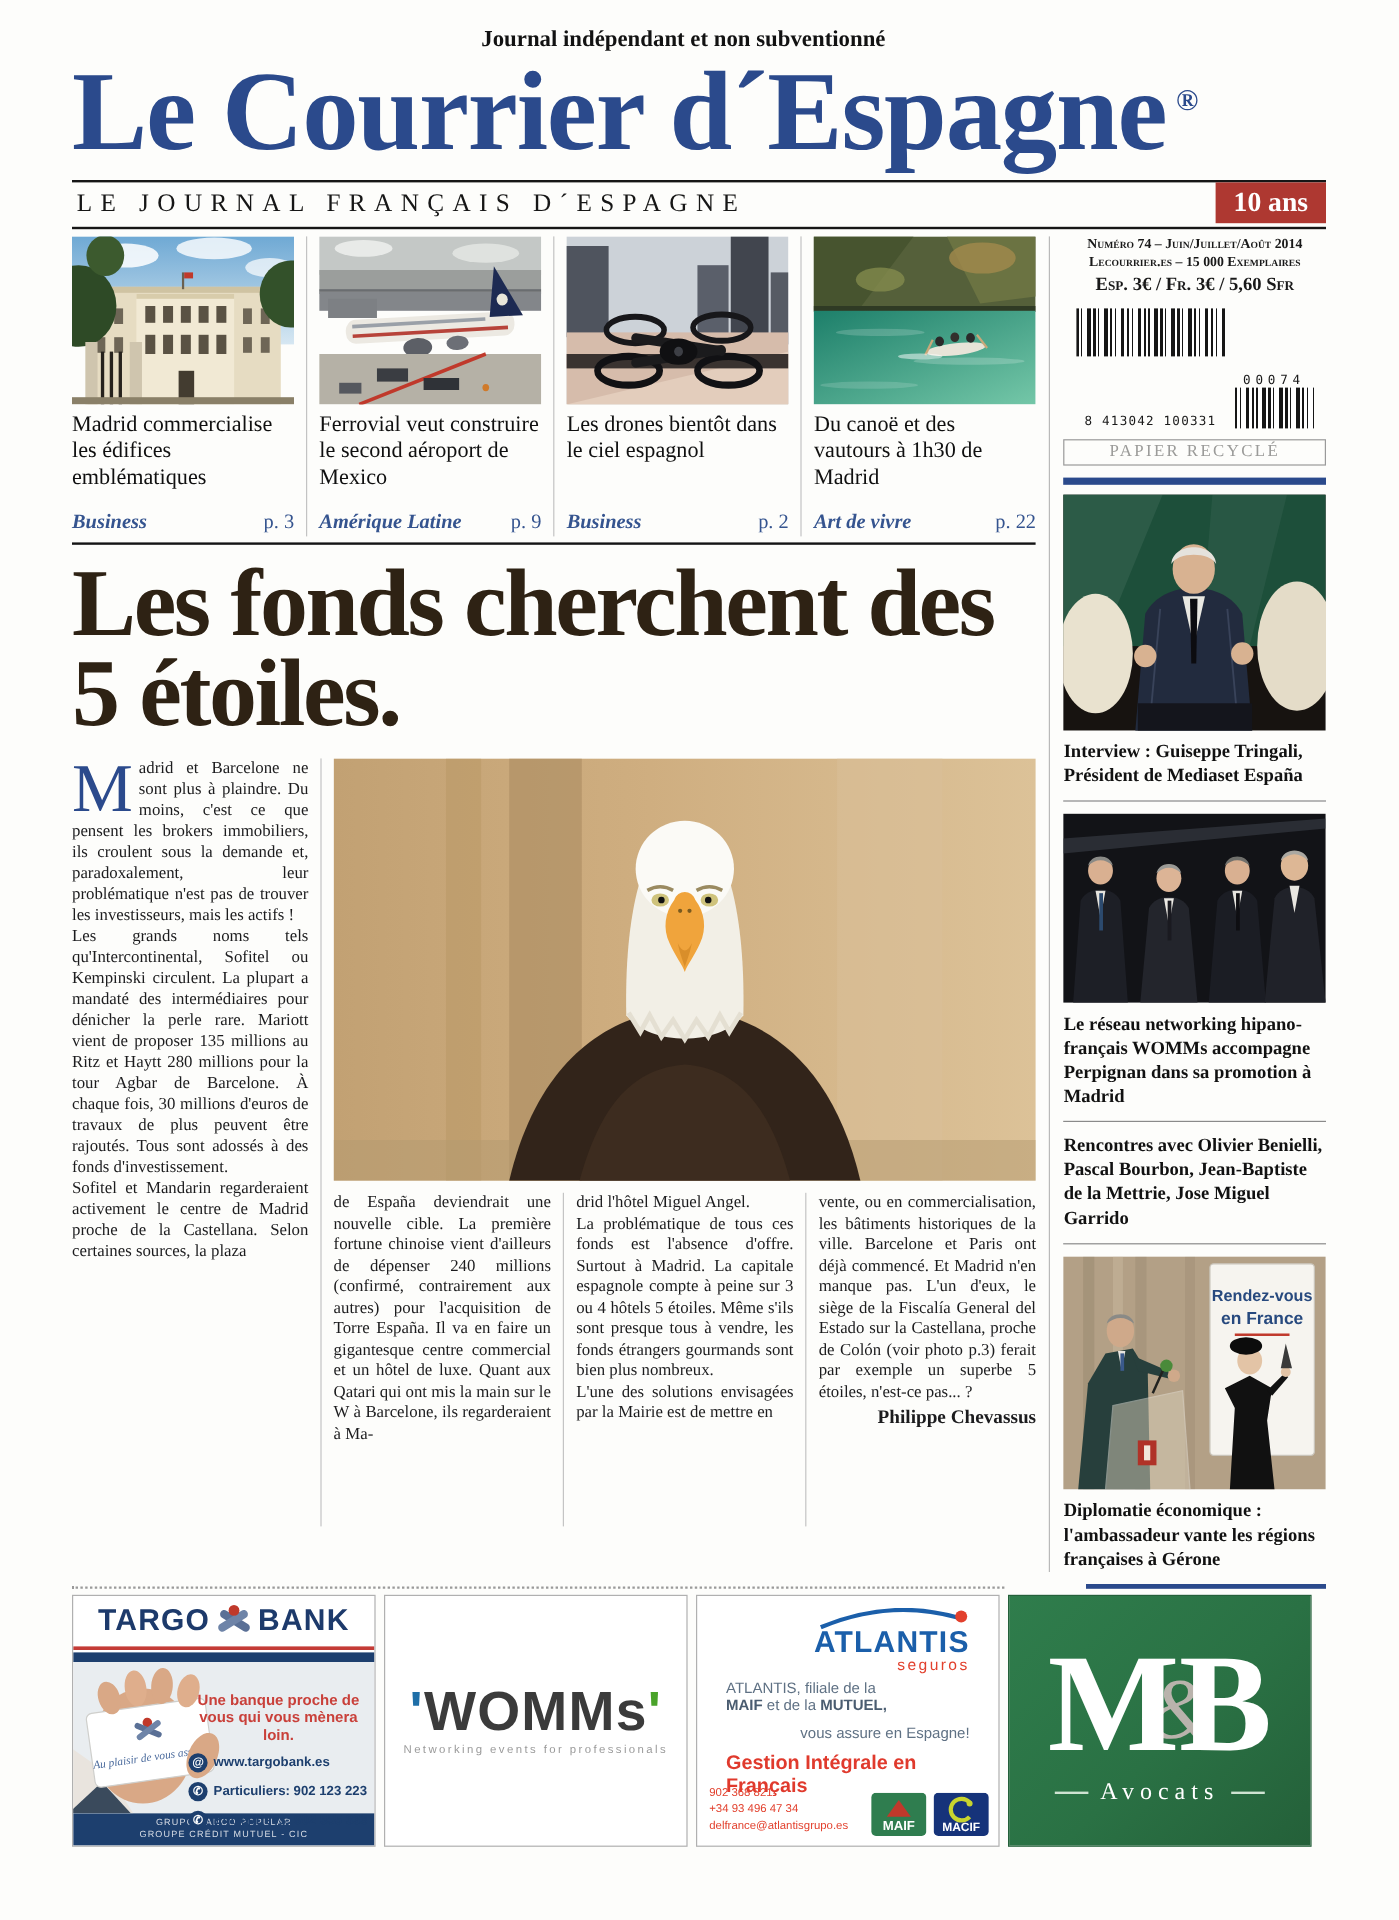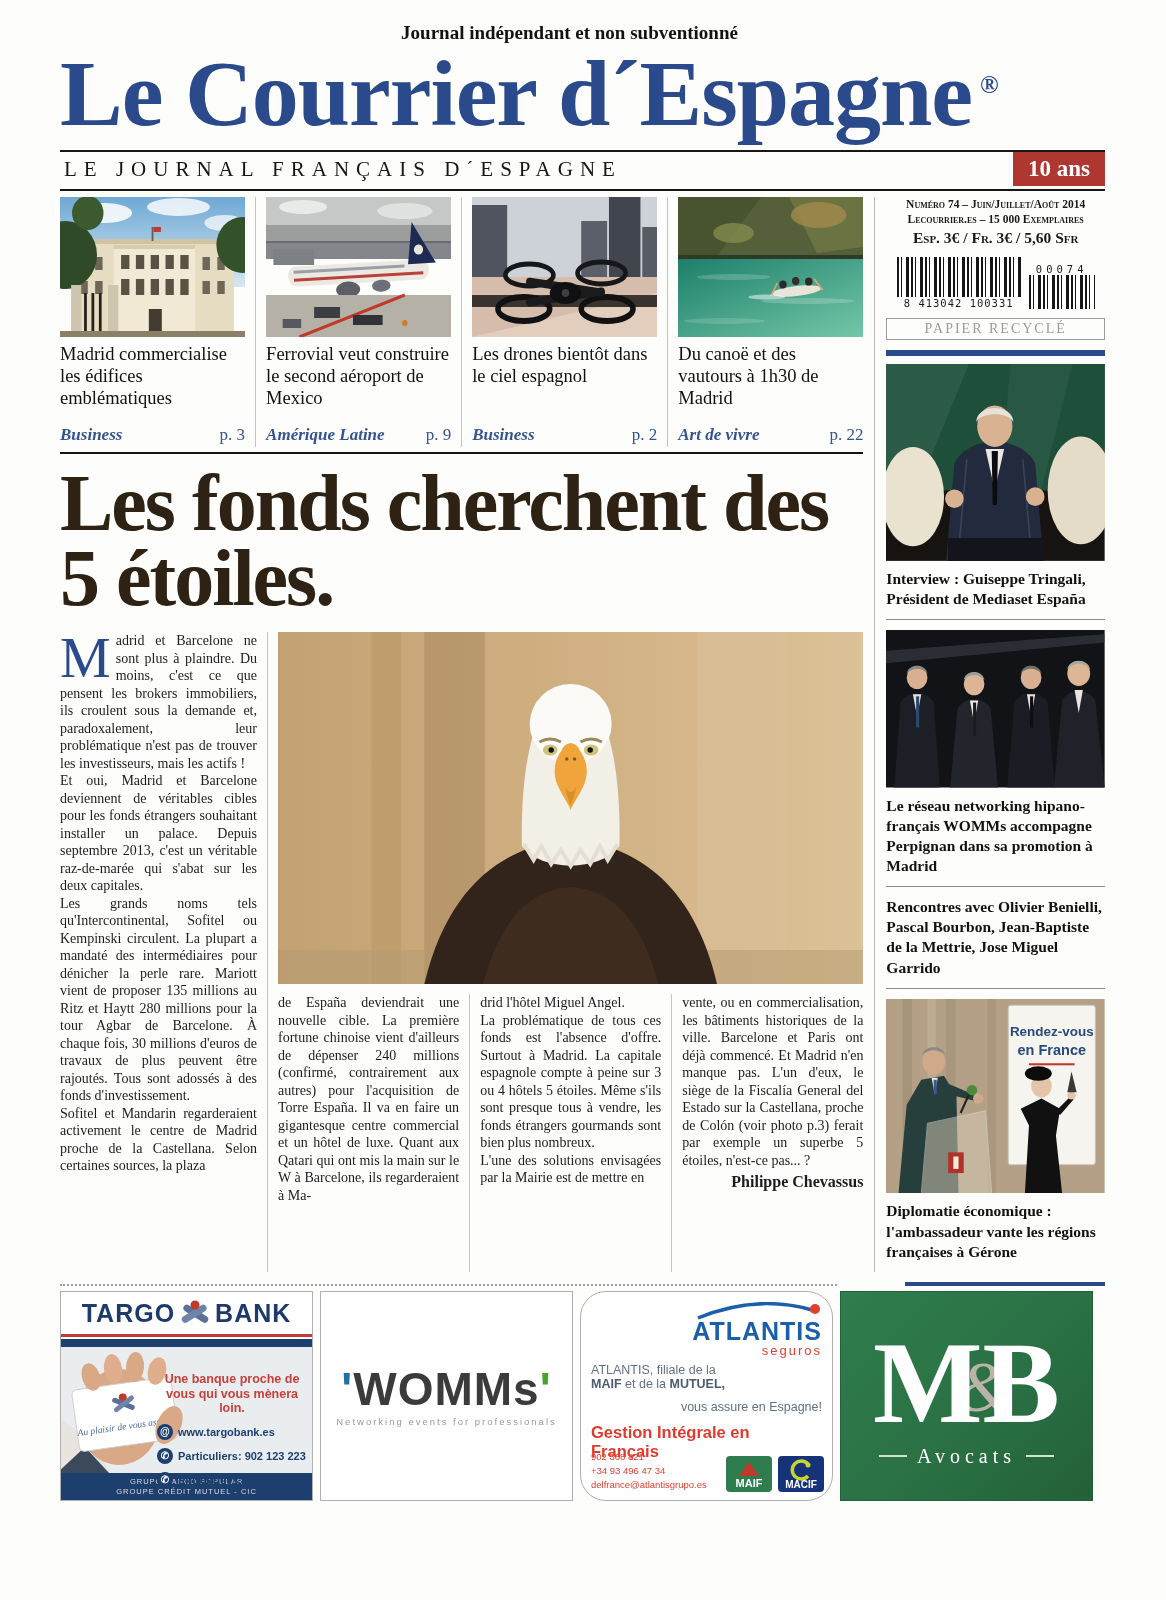--- a/index.html
+++ b/index.html
@@ -60,21 +60,21 @@
 
   
   .issue-info{text-align:center;font-variant:small-caps;font-weight:bold;color:#191919;}
   .issue-l12{font-size:11.5px;line-height:1.3;white-space:nowrap;}
   .issue-l3{font-size:15.5px;margin-top:2px;}
   .barcode-row{display:flex;justify-content:center;align-items:flex-end;gap:8px;margin-top:10px;}
   .bc-main{width:124px;}
   .bc-bars{height:40px;background:repeating-linear-gradient(90deg,#161616 0 2px,#fff 2px 4px,
            #161616 4px 5px,#fff 5px 9px,#161616 9px 12px,#fff 12px 14px);}
   .bc-digits{font-family:"DejaVu Sans Mono",monospace;font-size:10.5px;letter-spacing:1px;
-             text-align:center;color:#1a1a1a;}
+             text-align:center;color:#1a1a1a;margin-top:48px;}
   .bc-addon{width:66px;}
   .bc-addon .bc-bars{height:34px;}
   .bc-addon .bc-digits{letter-spacing:4px;}
   .recycled{border:1px solid #9a9a9a;color:#9b9b99;text-align:center;font-size:14px;
             letter-spacing:2px;margin-top:9px;padding:2px 0;}
   .sb-bluebar{height:6px;background:#2b4a8c;margin-top:10px;}
   .sb-photo{margin-top:8px;}
   .sb-photo svg{display:block;width:100%;}
   .sb-caption{font-weight:bold;font-size:15.5px;line-height:1.3;margin-top:8px;color:#111;}
   .sb-div{height:1px;background:#8a8a8a;margin:10px 0;}
@@ -102,21 +102,21 @@
          font-size:10px;display:flex;align-items:center;justify-content:center;}
   .tg-foot{height:27px;background:#1d3f6e;color:#d8dde6;font-size:7.5px;letter-spacing:1px;
            display:flex;flex-direction:column;align-items:center;justify-content:center;line-height:1.35;}
 
   .ad-womms{display:flex;flex-direction:column;align-items:center;justify-content:center;}
   .wm-logo{font-size:46px;font-weight:bold;color:#3b3b3b;letter-spacing:1px;line-height:1;}
   .wm-q1{color:#1f6fa8;}
   .wm-q2{color:#4aa32a;}
   .wm-tag{font-size:9.5px;letter-spacing:2px;color:#9a9a9a;margin-top:4px;}
 
-  .ad-atl{position:relative;padding:8px 10px;box-sizing:border-box;border-radius:26px;}
+  .ad-atl{position:relative;padding:8px 24px;box-sizing:border-box;}
   .atl-logo{text-align:right;margin-top:2px;}
   .atl-swoosh{display:block;margin-left:auto;}
   .atl-brand{font-size:25px;font-weight:bold;color:#1b5faa;letter-spacing:1px;line-height:0.9;}
   .atl-sub{color:#e2402d;font-size:13px;letter-spacing:2px;}
   .atl-l1{color:#5f7184;font-size:12.5px;margin-top:5px;}
   .atl-l2{color:#5f7184;font-size:12.5px;}
   .atl-l2 b{color:#4a5c70;}
   .atl-l3{color:#5f7184;font-size:12.5px;text-align:right;margin-top:9px;}
   .atl-red{color:#e03a2d;font-weight:bold;font-size:16.5px;margin-top:9px;}
   .atl-contact{position:absolute;left:10px;bottom:9px;color:#e2402d;font-size:9.5px;line-height:1.45;}
@@ -308,21 +308,20 @@
         </div>
       </div>
 
       <div class="main-rule"></div>
 
       <h1 class="headline" style="margin:12px 0 0 0;">Les fonds cherchent des 5 étoiles.</h1>
 
       <div class="article">
         <div class="article-col1">
           <p><span class="dropcap">M</span><span>adrid et Barcelone ne sont plus à plaindre. Du moins, c'est ce que pensent les brokers immobiliers, ils croulent sous la demande et, paradoxalement, leur problématique n'est pas de trouver les investisseurs, mais les actifs !</span></p>
-          <p>Et oui, Madrid et Barcelone deviennent de véritables cibles pour les fonds étrangers souhaitant installer un palace. Depuis septembre 2013, c'est un véritable raz-de-marée qui s'abat sur les deux capitales.</p>
           <p>Les grands noms tels qu'Intercontinental, Sofitel ou Kempinski circulent. La plupart a mandaté des intermédiaires pour dénicher la perle rare. Mariott vient de proposer 135 millions au Ritz et Haytt 280 millions pour la tour Agbar de Barcelone. À chaque fois, 30 millions d'euros de travaux de plus peuvent être rajoutés. Tous sont adossés à des fonds d'investissement.</p>
           <p>Sofitel et Mandarin regarderaient activement le centre de Madrid proche de la Castellana. Selon certaines sources, la plaza</p>
         </div>
         <div class="article-right">
           <div class="eagle">
             <svg viewBox="0 0 600 352" preserveAspectRatio="none">
               <defs>
                 <linearGradient id="gBgE" x1="0" y1="0" x2="1" y2="0">
                   <stop offset="0" stop-color="#c2a173"></stop>
                     <stop offset="0.45" stop-color="#cfae80"></stop>

